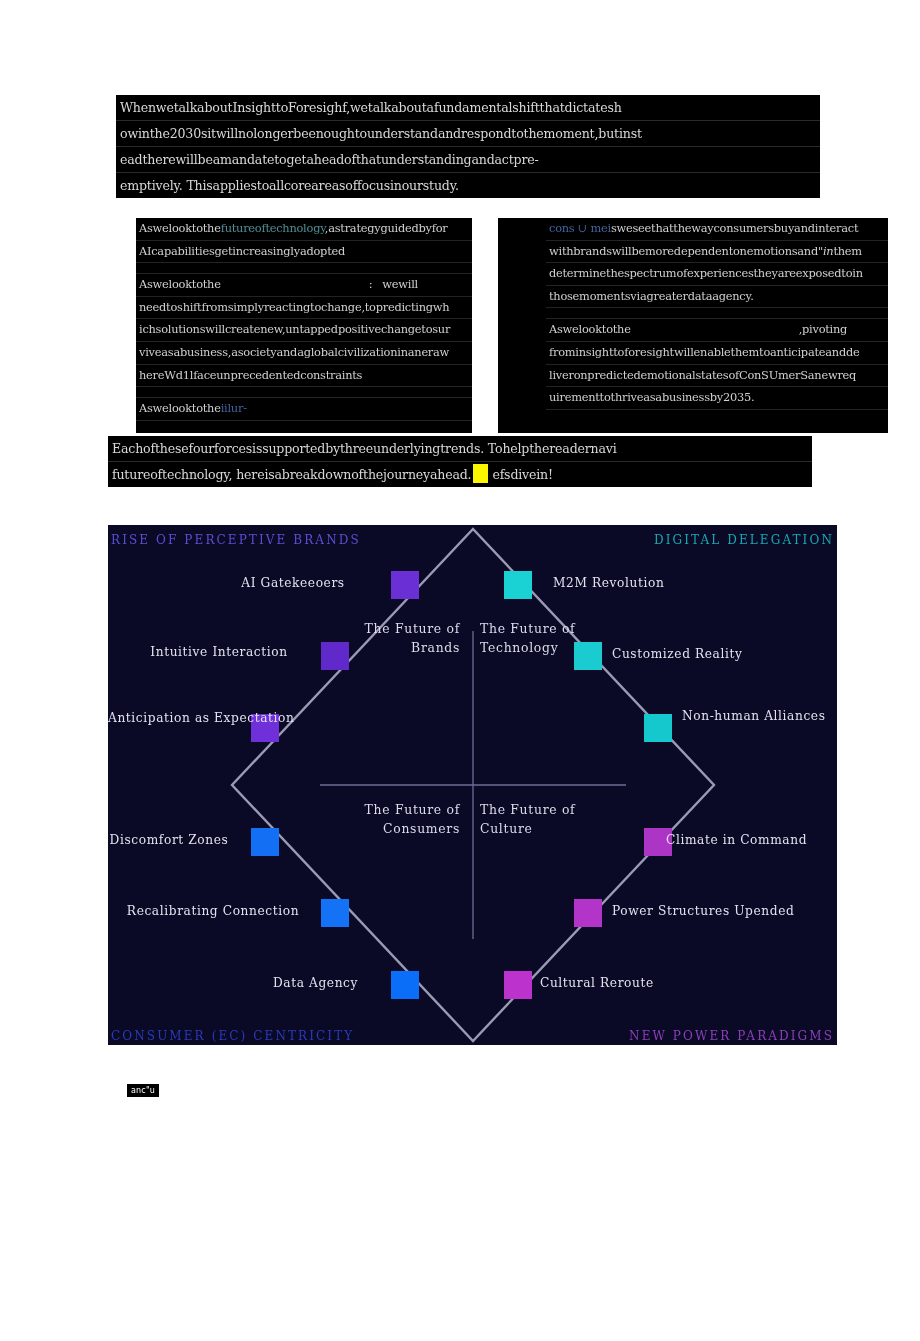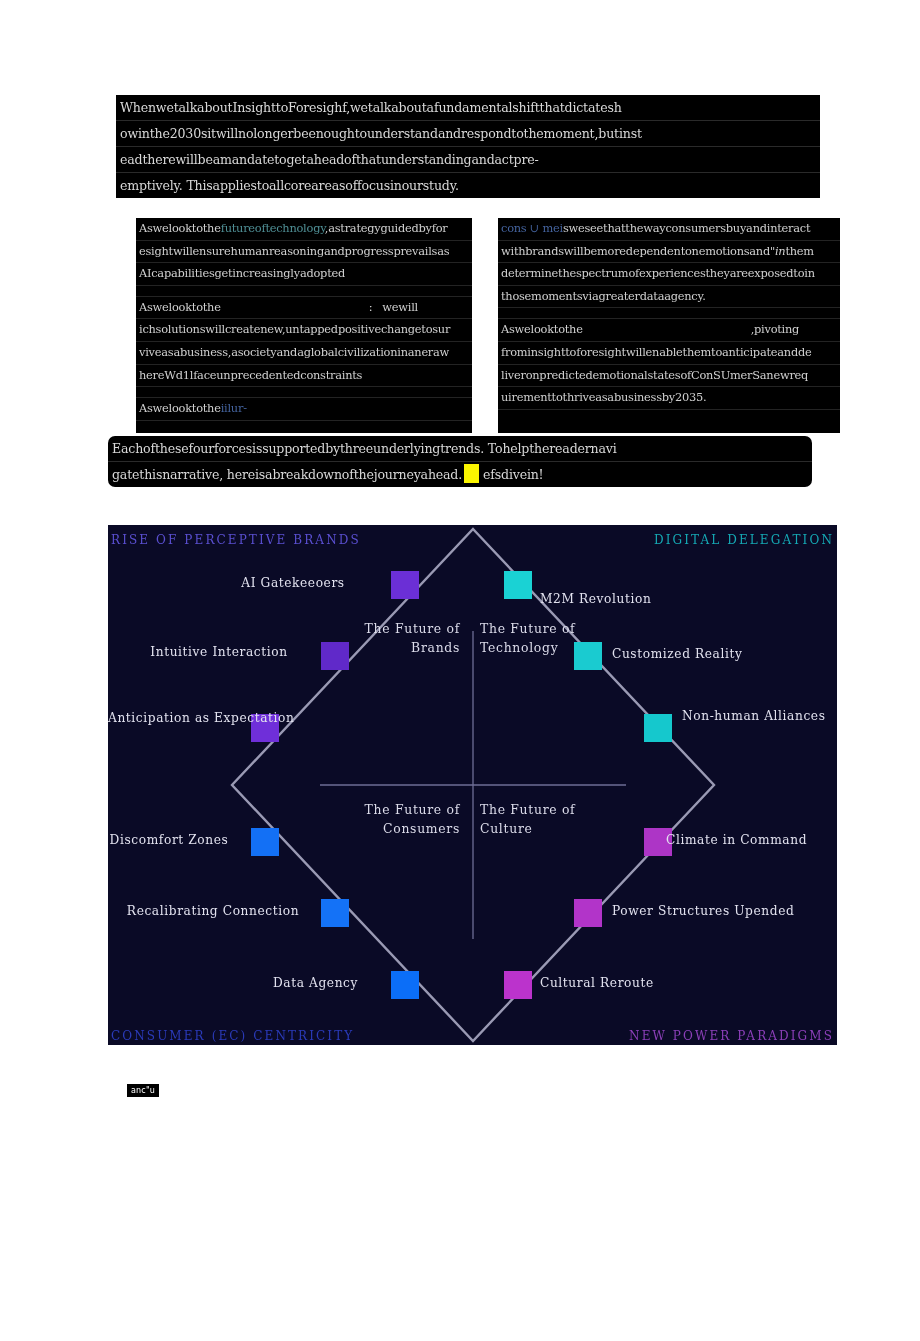--- a/index.html
+++ b/index.html
@@ -50,21 +50,21 @@
     margin-left: 28px;
   }
   .col {
     position: absolute;
     top: 0;
     background: #000000;
     height: 215px;
     overflow: hidden;
   }
   .col-left  { left: 0px;   width: 336px; }
-  .col-right { left: 362px; width: 342px; }
+  .col-right { left: 362px; width: 342px; padding-left: 48px; }
   .c-row {
     color: #d0d0d0;
     font-family: "DejaVu Serif", serif;
     font-size: 11.4px;
     line-height: 21.6px;
     padding: 0 3px;
     white-space: nowrap;
     overflow: hidden;
     border-bottom: 1px solid #232323;
     letter-spacing: -0.25px;
@@ -77,21 +77,20 @@
   .hl-teal   { color: #4f8f95; }
   .hl-steel  { color: #44639e; }
   .it { font-style: italic; }
 
   .footblock {
     position: absolute;
     left: 108px;
     top: 436px;
     width: 704px;
     background: #000000;
-    border-radius: 7px;
   }
   .yellow-box {
     display: inline-block;
     width: 15px;
     height: 19px;
     background: #fbf500;
     vertical-align: -4px;
     margin: 0 4px 0 2px;
   }
 
@@ -173,24 +172,24 @@
     <div class="tb-row">WhenwetalkaboutInsighttoForesighf,wetalkaboutafundamentalshiftthatdictatesh</div>
     <div class="tb-row">owinthe2030sitwillnolongerbeenoughtounderstandandrespondtothemoment,butinst</div>
     <div class="tb-row">eadtherewillbeamandatetogetaheadofthatunderstandingandactpre-</div>
     <div class="tb-row">emptively. Thisappliestoallcoreareasoffocusinourstudy.</div>
   </div>
 
   <div class="cols">
 
     <div class="col col-left">
       <div class="c-row"><span>Aswelooktothe</span><span class="hl-teal">futureoftechnology</span><span>,astrategyguidedbyfor</span></div>
-      <div class="c-row">esightwillensurehumanreasoningandprogressprevailsas</div>
       <div class="c-row">AIcapabilitiesgetincreasinglyadopted</div>
       <div class="c-gap"></div>
       <div class="c-row"><span>Aswelooktothe</span><span style="display:inline-block;width:148px"></span><span>:</span><span style="display:inline-block;width:10px"></span><span>wewill</span></div>
+      <div class="c-row">needtoshiftfromsimplyreactingtochange,topredictingwh</div>
       <div class="c-row">ichsolutionswillcreatenew,untappedpositivechangetosur</div>
       <div class="c-row">viveasabusiness,asocietyandaglobalcivilizationinaneraw</div>
       <div class="c-row">hereWd1lfaceunprecedentedconstraints</div>
       <div class="c-gap"></div>
       <div class="c-row"><span>Aswelooktothe</span><span class="hl-steel">iilur-</span></div>
     </div>
 
     <div class="col col-right">
       <div class="c-row"><span class="hl-steel">cons ∪ mei</span><span>sweseethatthewayconsumersbuyandinteract</span></div>
       <div class="c-row"><span>withbrandswillbemoredependentonemotionsand</span><span class="it">"in</span><span>them</span></div>
@@ -200,21 +199,21 @@
       <div class="c-row"><span>Aswelooktothe</span><span style="display:inline-block;width:168px"></span><span>,pivoting</span></div>
       <div class="c-row">frominsighttoforesightwillenablethemtoanticipateandde</div>
       <div class="c-row">liveronpredictedemotionalstatesofConSUmerSanewreq</div>
       <div class="c-row">uirementtothriveasabusinessby2035.</div>
     </div>
 
   </div>
 
   <div class="footblock">
     <div class="tb-row">Eachofthesefourforcesissupportedbythreeunderlyingtrends. Tohelpthereadernavi</div>
-    <div class="tb-row"><span>gatethisnarrative, hereisabreakdownofthejourneyahead.</span><span class="yellow-box"></span><span>efsdivein!</span></div>
+    <div class="tb-row"><span>futureoftechnology, hereisabreakdownofthejourneyahead.</span><span class="yellow-box"></span><span>efsdivein!</span></div>
   </div>
 
   <div class="diagram">
 
     <svg width="729" height="520">
 
       <polygon points="365,4 606,260 365,516 124,260" fill="none" stroke="#9a9ab4" stroke-width="2.4"></polygon>
 
       <line x1="365" y1="106" x2="365" y2="414" stroke="#6e6e96" stroke-width="1.3"></line>
       <line x1="212" y1="260" x2="518" y2="260" stroke="#6e6e96" stroke-width="1.3"></line>
@@ -247,21 +246,21 @@
     <div class="marker" style="left:143px; top:303px; background:#1370f5;"></div>
     <div class="node-label right-al" style="left:-10px; top:308px; width:142px;">Discomfort Zones</div>
 
     <div class="marker" style="left:213px; top:374px; background:#1472f7;"></div>
     <div class="node-label right-al" style="left:8px; top:379px; width:194px;">Recalibrating Connection</div>
 
     <div class="marker" style="left:283px; top:446px; background:#0b6ef8;"></div>
     <div class="node-label right-al" style="left:145px; top:451px; width:125px;">Data Agency</div>
 
     <div class="marker" style="left:396px; top:46px;  background:#1ad2d4;"></div>
-    <div class="node-label" style="left:432px; top:51px;margin-top:16px;">M2M Revolution</div>
+    <div class="node-label" style="left:445px; top:51px;">M2M Revolution</div>
 
     <div class="marker" style="left:466px; top:117px; background:#1acbd0;"></div>
     <div class="node-label" style="left:504px; top:122px;">Customized Reality</div>
 
     <div class="marker" style="left:536px; top:189px; background:#15c8cd;"></div>
     <div class="node-label" style="left:574px; top:184px;">Non-human Alliances</div>
 
     <div class="marker" style="left:536px; top:303px; background:#ad35c6;"></div>
     <div class="node-label" style="left:558px; top:308px;">Climate in Command</div>
 

